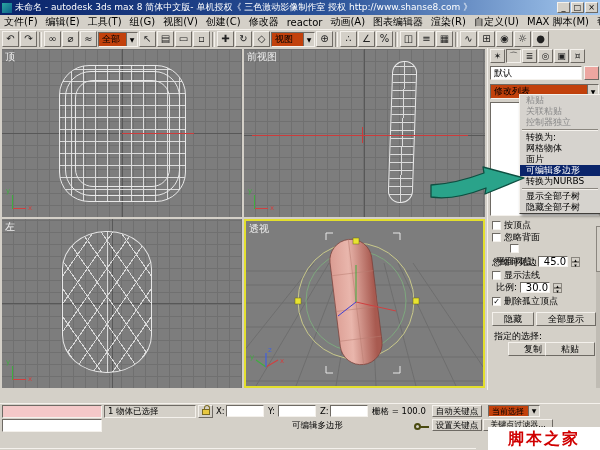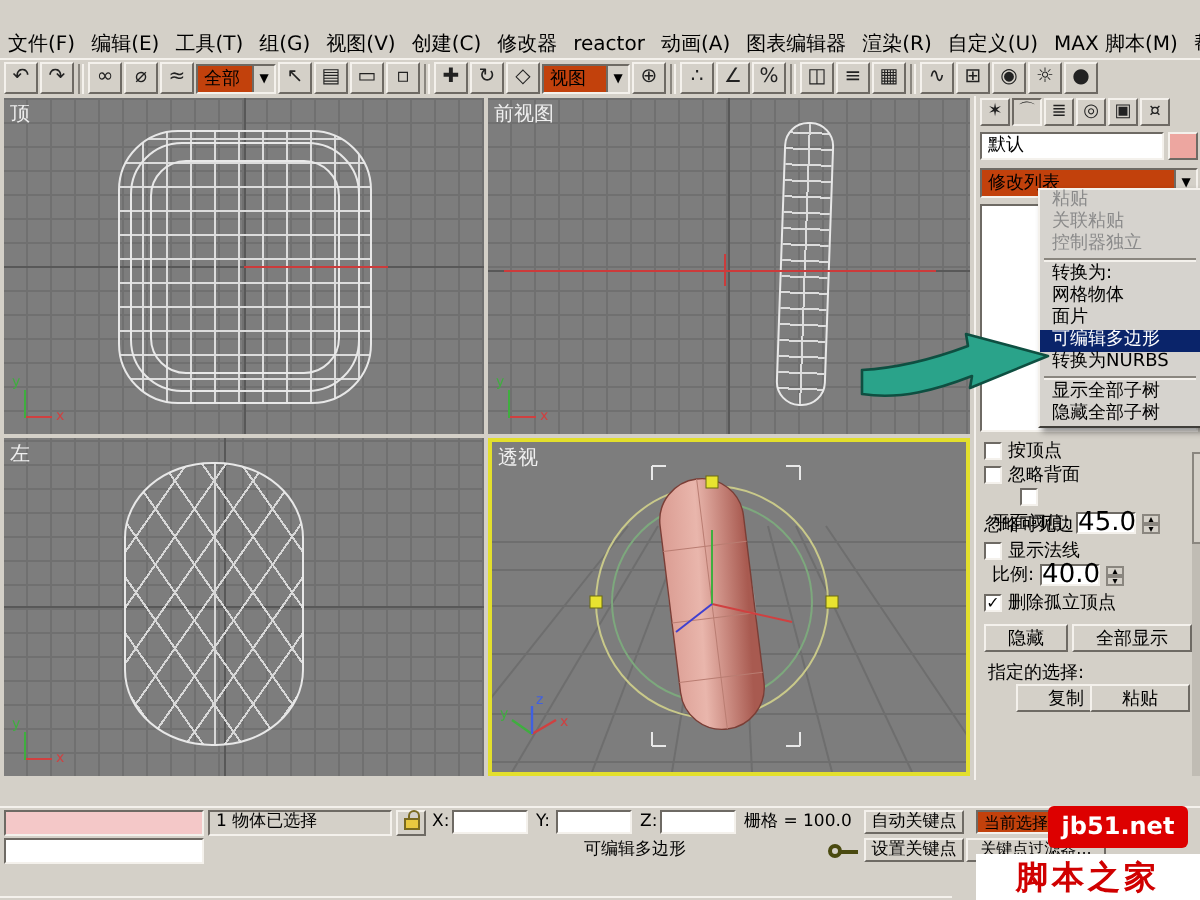--- a/index.html
+++ b/index.html
@@ -32,38 +32,45 @@
 .panel{position:absolute;left:487px;top:48px;width:113px;height:342px;background:#d4d0c8;border-left:1px solid #f4f1ec;}
 .ptab{position:absolute;width:15px;height:14px;font-size:9px;line-height:12px;text-align:center;color:#222;}
 .cm{position:absolute;left:519px;top:94px;width:82px;background:#d6d3ce;border:1px solid;border-color:#f4f1ec #403e3a #403e3a #f4f1ec;box-shadow:2px 2px 3px rgba(0,0,0,.45);z-index:20;}
 .cmi{height:11px;line-height:11px;font-size:9px;padding-left:6px;white-space:nowrap;}
 .cmi.dis{color:#8a8a8a;}
 .cmi.hl{background:#0a246a;color:#fff;}
 .csep{height:1px;border-top:1px solid #8a867f;border-bottom:1px solid #f4f1ec;margin:1px 2px;}
 .chkrow{position:absolute;display:flex;align-items:center;gap:3px;font-size:9px;height:11px;white-space:nowrap;}
 .cb{width:9px;height:9px;background:#fff;border:1px solid;border-color:#6e6a64 #f4f1ec #f4f1ec #6e6a64;font-size:8px;line-height:8px;text-align:center;flex:none;}
 .cb.checked::after{content:"✓";}
-.numfield{width:30px;height:11px;background:#fff;border:1px solid;border-color:#6e6a64 #f4f1ec #f4f1ec #6e6a64;font-size:13px;text-align:right;padding-right:1px;line-height:9px;}
+.numfield{width:30px;height:11px;background:#fff;border:1px solid;border-color:#6e6a64 #f4f1ec #f4f1ec #6e6a64;font-size:10px;text-align:right;padding-right:1px;line-height:9px;}
 .spin{display:flex;flex-direction:column;width:9px;flex:none;}
 .spin i{font-style:normal;font-size:5px;line-height:4px;height:5px;background:#d4d0c8;border:1px solid #8a867f;text-align:center;}
-.pbtn{position:absolute;font-size:9px;text-align:center;line-height:12px;font-family:Liberation Serif, serif;}
+.pbtn{position:absolute;font-size:9px;text-align:center;line-height:12px;}
 .lockico{position:relative;width:8px;height:6px;background:#e8c840;border:1px solid #7a6a20;}
 .lockico::before{content:"";position:absolute;left:1px;top:-5px;width:4px;height:4px;border:1px solid #7a6a20;border-bottom:none;border-radius:3px 3px 0 0;}
 .keyico{position:relative;width:7px;height:7px;border:2px solid #4a4a10;border-radius:50%;display:inline-block;}
 .keyico::after{content:"";position:absolute;left:4px;top:1px;width:9px;height:2px;background:#4a4a10;}
 .flagico{width:9px;height:9px;background:conic-gradient(#e43325 0 25%,#7ab648 0 50%,#2a64c8 0 75%,#f0c030 0);border-radius:1px;flex:none;}
 .statustxt{font-size:8.5px;line-height:11px;white-space:nowrap;}
 .wm-badge{position:absolute;left:524px;top:403px;width:70px;height:21px;background:#dd0000;border-radius:3px;color:#fff;font-weight:bold;font-size:12px;text-align:center;line-height:21px;z-index:50;}
 .wm-site{position:absolute;left:488px;top:427px;width:112px;height:23px;background:#fff;color:#d00000;font-weight:bold;font-size:16px;text-align:center;line-height:23px;letter-spacing:2px;z-index:50;}
 </style>
 </head>
 <body>
 
 <div id="win">
 
+  <div class="titlebar abs">
+    <div class="appico"></div>
+    <div class="ttl">未命名 - autodesk 3ds max 8  简体中文版- 单机授权《 三色激动影像制作室 授权 http://www.shanse8.com 》</div>
+    <div class="wbtn raised">_</div>
+    <div class="wbtn raised">□</div>
+    <div class="wbtn raised">×</div>
+  </div>
 
   <div class="menubar abs">
     <span>文件(F)</span>
     <span>编辑(E)</span>
     <span>工具(T)</span>
     <span>组(G)</span>
     <span>视图(V)</span>
     <span>创建(C)</span>
     <span>修改器</span>
     <span>reactor</span>
@@ -253,21 +260,21 @@
           <i>▴</i>
           <i>▾</i>
         </span>
     </div>
     <div class="chkrow" style="left:4px;top:222px;">
       <span class="cb"></span>
       <span>显示法线</span>
     </div>
     <div class="chkrow" style="left:8px;top:234px;">
       <span>比例:</span>
-      <span class="numfield">40.0</span>
+      <span class="numfield">30.0</span>
       <span class="spin">
           <i>▴</i>
           <i>▾</i>
         </span>
     </div>
     <div class="chkrow" style="left:4px;top:248px;">
       <span class="cb checked"></span>
       <span>删除孤立顶点</span>
     </div>
 
@@ -334,16 +341,15 @@
   </div>
 
   <div class="abs" style="left:0;top:432px;width:476px;height:18px;background:#d4d0c8;border-top:1px solid #f4f1ec;margin-top:16px;">
     <div class="raised abs" style="left:2px;top:2px;width:46px;height:14px;display:flex;align-items:center;gap:3px;padding-left:3px;font-weight:bold;font-size:9px;">
       <span class="flagico"></span>
       <span>开始</span>
     </div>
     <div class="raised abs" style="left:52px;top:2px;width:14px;height:14px;font-size:8px;text-align:center;line-height:13px;color:#2a64c8;">◆</div>
   </div>
 
-  <div class="wm-badge">jb51.net</div>
   <div class="wm-site">脚本之家</div>
 
 </div>
 
 </body></html>

